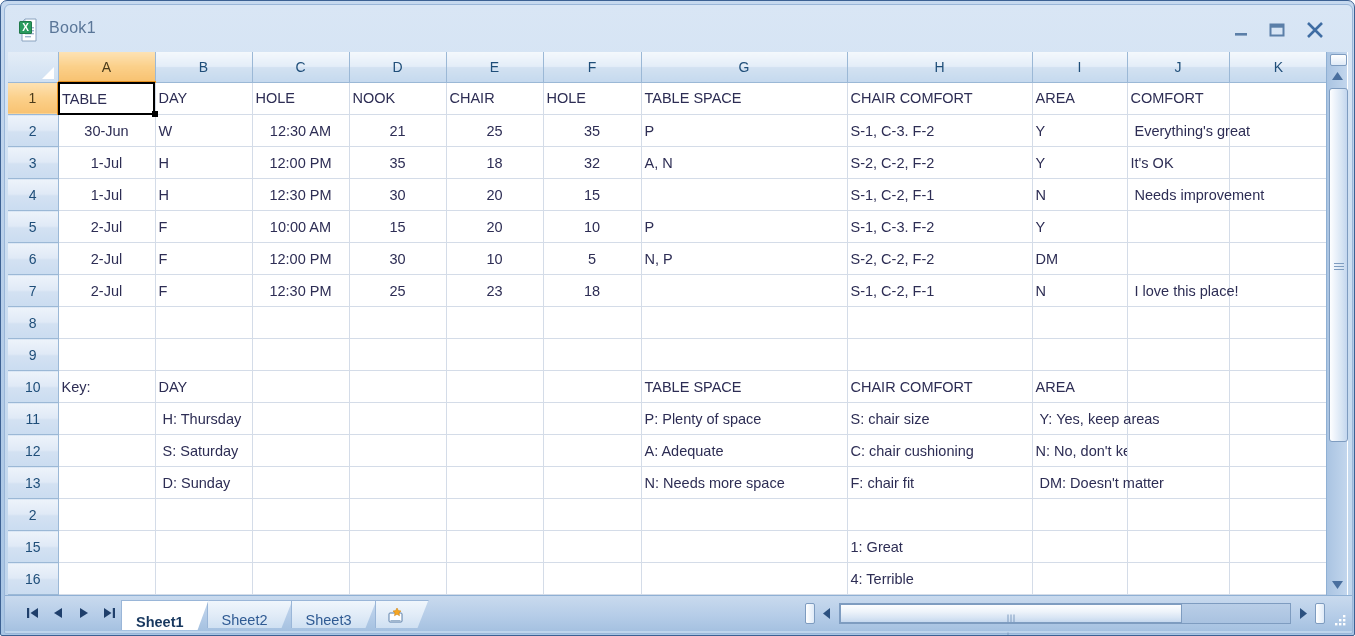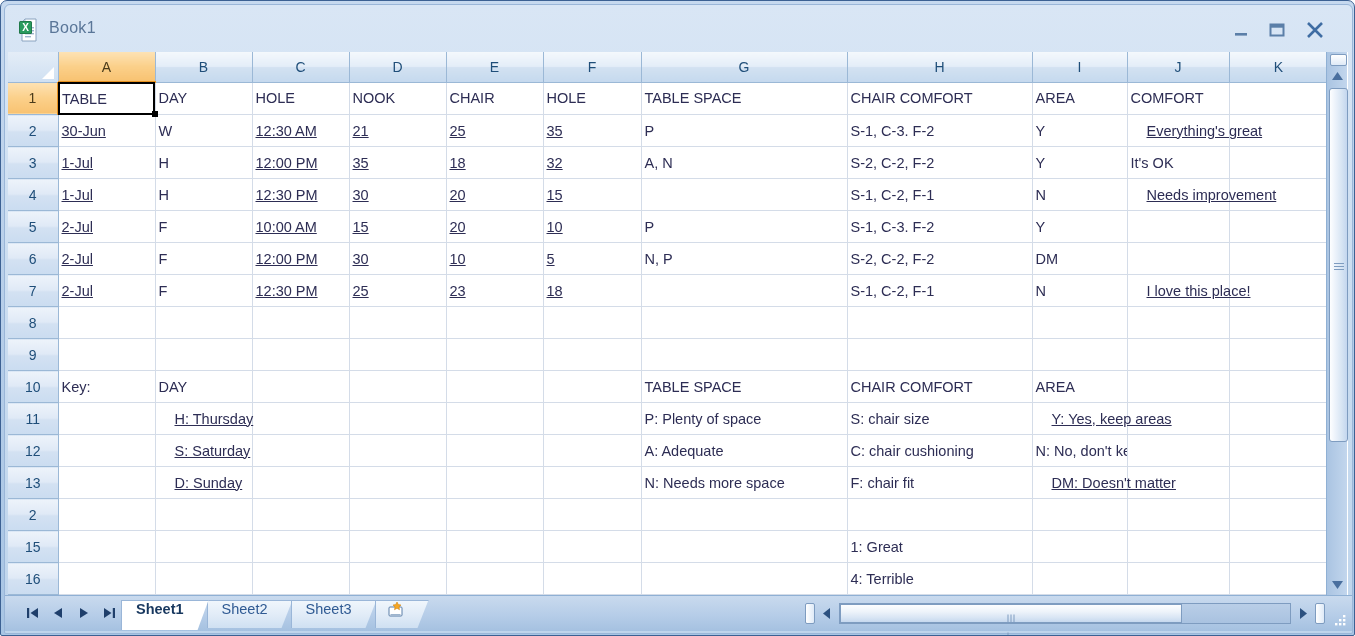--- a/index.html
+++ b/index.html
@@ -141,33 +141,32 @@
     vertical-align: middle;
     white-space: nowrap;
     overflow: visible;
     position: relative;
   }
   td.cell > span.v {
     display: block;
     padding: 0 3px;
     overflow: visible;
   }
-  td.cell.num > span.v { text-align: left; text-decoration: underline; }
+  td.cell.num > span.v { text-align: center; }
   td.cell.left > span.v { text-align: left; }
   
   td.cell.clip { overflow: hidden; }
   td.cell.clip > span.v { overflow: hidden; text-overflow: clip; }
   
   td.cell.spill > span.v {
     position: absolute;
-    left: 16px; top: 50%;
+    left: 4px; top: 50%;
     transform: translateY(-50%);
     white-space: nowrap;
     padding-left: 3px;
-    text-decoration: underline;
   }
 
   
   td.cell.activecell {
     outline: 2px solid #000000;
     outline-offset: -2px;
     z-index: 5;
   }
   td.cell.activecell .handle {
     position: absolute;
@@ -233,21 +232,21 @@
   }
   .navb { width: 20px; height: 18px; }
   #tabs {
     position: absolute; left: 116px; top: 4px;
     height: 30px;
     display: flex; align-items: flex-start;
   }
   .tab {
     height: 27px;
     padding: 0 16px 0 14px;
-    display: flex; align-items: flex-start;
+    display: flex; align-items: flex-end;
     font-size: 14.5px;
     color: #2f5a93;
     background: linear-gradient(to bottom, #f0f6fc 0%, #e0ebf7 55%, #cfe0f2 100%);
     border: 1px solid #9ab6d8;
     border-bottom: none;
     border-radius: 0 0 0 0;
     margin-right: -2px;
     position: relative;
     transform: skewX(0deg);
     clip-path: polygon(0 0, 100% 0, calc(100% - 11px) 100%, 0 100%);

